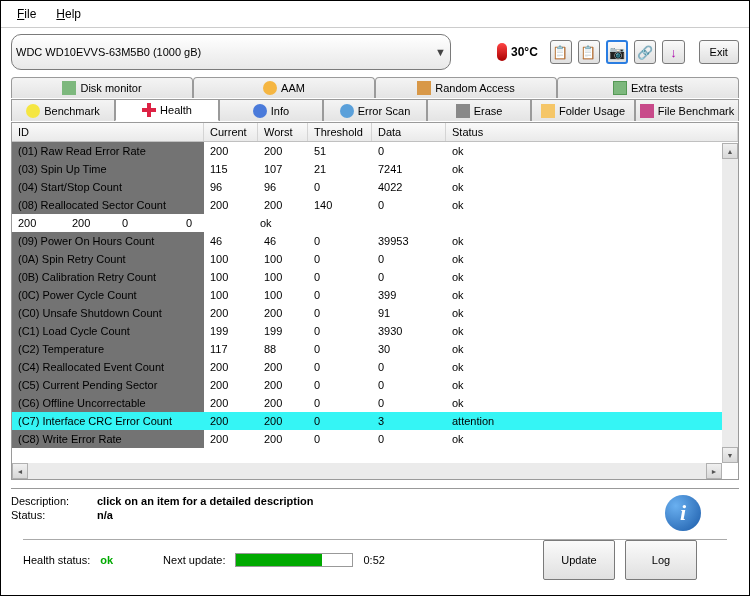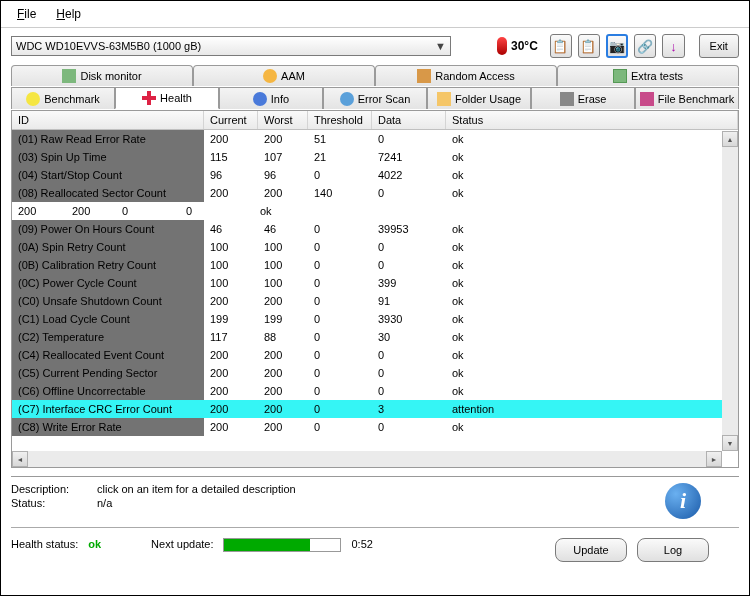--- a/index.html
+++ b/index.html
@@ -1,21 +1,21 @@
 <!DOCTYPE html>
 <html><head>
 <meta charset="utf-8">
 <style>
 * { box-sizing: border-box; margin: 0; padding: 0; }
 body { font-family: Tahoma, Arial, sans-serif; font-size: 11px; background: #fff; width: 750px; height: 596px; overflow: hidden; border: 1px solid #000; }
 .menubar { padding: 2px 8px; display: flex; gap: 4px; border-bottom: 1px solid #ccc; }
 .menu-item { padding: 4px 8px; cursor: pointer; font-size: 12px; }
 .menu-item u { text-decoration: underline; }
 .toolbar { padding: 6px 10px; display: flex; align-items: center; gap: 6px; }
-.drive-select { flex: 0 0 440px; height: 20px; border: 1px solid #7a7a7a; background: linear-gradient(#fff,#e8e8e8); padding: 2px 4px; display: flex; align-items: center; justify-content: space-between; border-radius: 0; }
+.drive-select { flex: 0 0 440px; height: 36px; border: 1px solid #7a7a7a; background: linear-gradient(#fff,#e8e8e8); padding: 2px 4px; display: flex; align-items: center; justify-content: space-between; border-radius: 10px; }
 .drive-select span { font-size: 11px; }
 .dropdown-arrow { font-size: 8px; color: #444; }
 .temp-box { display: flex; align-items: center; gap: 4px; margin-left: 6px; padding-left: 34px; }
 .therm-icon { width: 10px; height: 18px; display: inline-block; background: linear-gradient(#f44, #a00); border-radius: 5px; position: relative; }
 .temp-label { font-weight: bold; font-size: 12px; }
 .tool-spacer { flex: 1; }
 .tool-btn { width: 26px; height: 24px; border: 1px solid #7a7a7a; background: linear-gradient(#fafafa,#e0e0e0); border-radius: 3px; display: flex; align-items: center; justify-content: center; font-size: 13px; cursor: pointer; }
 .tool-btn.active { border: 2px solid #2a7de1; }
 .exit-btn { width: 48px; height: 24px; border: 1px solid #7a7a7a; background: linear-gradient(#fafafa,#e0e0e0); border-radius: 3px; display: flex; align-items: center; justify-content: center; cursor: pointer; margin-left: 8px; }
 .tabs-row1, .tabs-row2 { display: flex; margin: 1px 10px; }
@@ -52,27 +52,27 @@
 .tr .td.c-id { background: #737373; }
 .tr.highlight { background: #35f5f5; }
 .tr.highlight .td.c-id { background: #35f5f5; }
 .scrollbar-v { position: absolute; right: 0; top: 20px; bottom: 16px; width: 16px; background: #ebebeb; }
 .scrollbar-h { position: absolute; left: 0; right: 16px; bottom: 0; height: 16px; background: #ebebeb; }
 .sb-btn { width: 16px; height: 16px; background: linear-gradient(#f0f0f0,#d8d8d8); border: 1px solid #b0b0b0; display: flex; align-items: center; justify-content: center; font-size: 7px; color: #555; position: absolute; }
 .desc-panel { margin: 8px 10px 0; border-top: 1px solid #999; padding-top: 6px; display: flex; align-items: flex-start; }
 .desc-block { flex: 1; }
 .desc-row { display: flex; margin-bottom: 2px; }
 .desc-label { width: 86px; font-size: 11px; }
-.desc-value { font-weight: normal; font-size: 11px; }
+.desc-value { font-weight: bold; font-size: 11px; }
 .info-icon { width: 36px; height: 36px; border-radius: 50%; background: radial-gradient(circle at 30% 30%,#6ab0f0,#1a5aa8); display: flex; align-items: center; justify-content: center; color: #fff; font-family: Georgia, serif; font-style: italic; font-weight: bold; font-size: 22px; margin-right: 38px; }
-.footer { margin: 8px 10px; border-top: 1px solid #aaa; padding-top: 10px; display: flex; gap: 10px; }
+.footer { margin: 8px 22px; border-top: 1px solid #aaa; display: flex; align-items: center; gap: 10px; }
 .health-ok { color: #0a0; font-weight: bold; }
 .progress { width: 118px; height: 14px; border: 1px solid #999; background: #fff; position: relative; }
 .progress-fill { height: 100%; background: #0a0; width: 74%; }
-.btn { width: 72px; height: 24px; border: 1px solid #7a7a7a; background: linear-gradient(#fafafa,#e0e0e0); border-radius: 8px; display: flex; align-items: center; justify-content: center; cursor: pointer; font-size: 11px; }
+.btn { width: 72px; height: 40px; border: 1px solid #7a7a7a; background: linear-gradient(#fafafa,#e0e0e0); border-radius: 2px; display: flex; align-items: center; justify-content: center; cursor: pointer; font-size: 11px; }
 </style>
 </head>
 <body>
 
 <div class="menubar">
   <div class="menu-item"><u>F</u>ile</div>
   <div class="menu-item"><u>H</u>elp</div>
 </div>
 
 <div class="toolbar">
@@ -122,26 +122,26 @@
     </div>
   <div class="tab">
       <span class="tab-icon icon-info"></span>
       <span>Info</span>
     </div>
   <div class="tab">
       <span class="tab-icon icon-scan"></span>
       <span>Error Scan</span>
     </div>
   <div class="tab">
+      <span class="tab-icon icon-erase"></span>
+      <span>Erase</span>
+    </div>
+  <div class="tab">
       <span class="tab-icon icon-folder"></span>
       <span>Folder Usage</span>
-    </div>
-  <div class="tab">
-      <span class="tab-icon icon-erase"></span>
-      <span>Erase</span>
     </div>
   <div class="tab">
       <span class="tab-icon icon-filebench"></span>
       <span>File Benchmark</span>
     </div>
 </div>
 
 <div class="table-wrap">
   <div class="thead">
     <div class="th c-id">ID</div>

